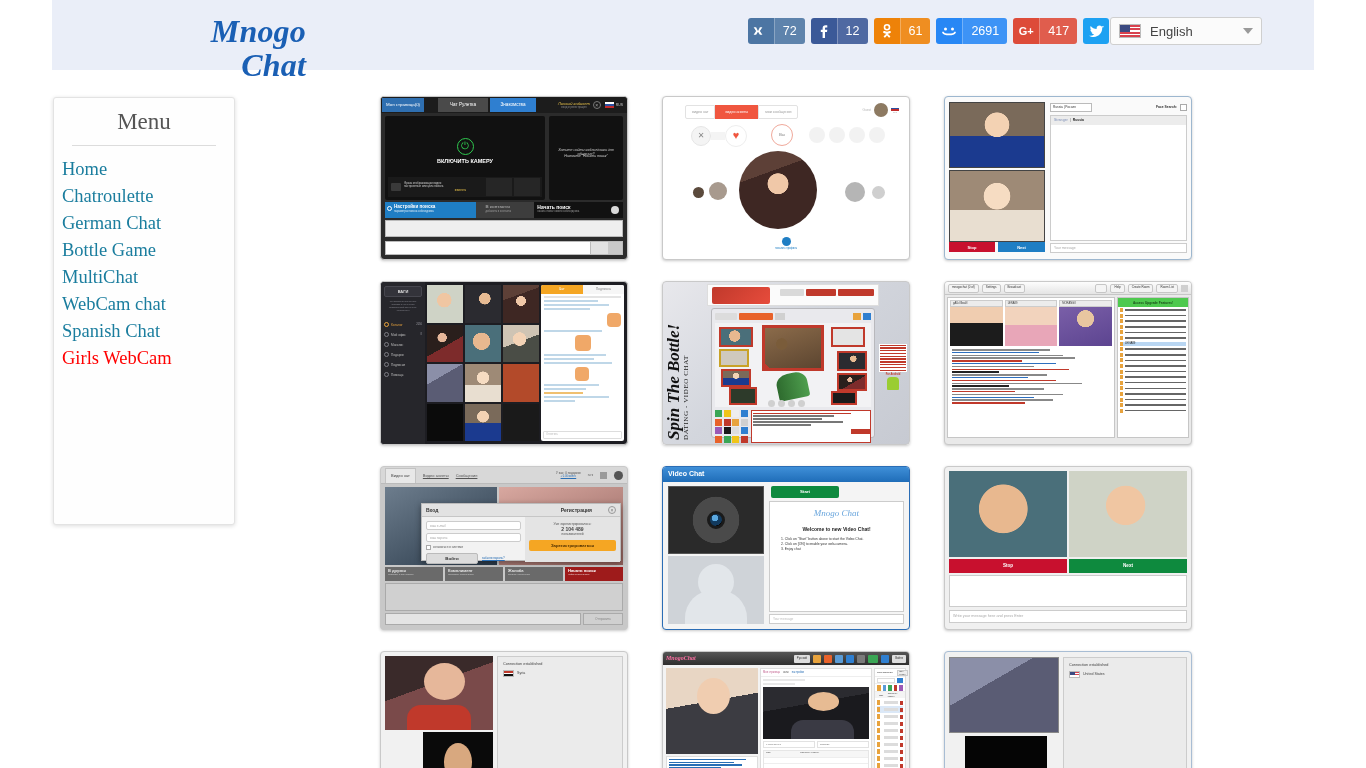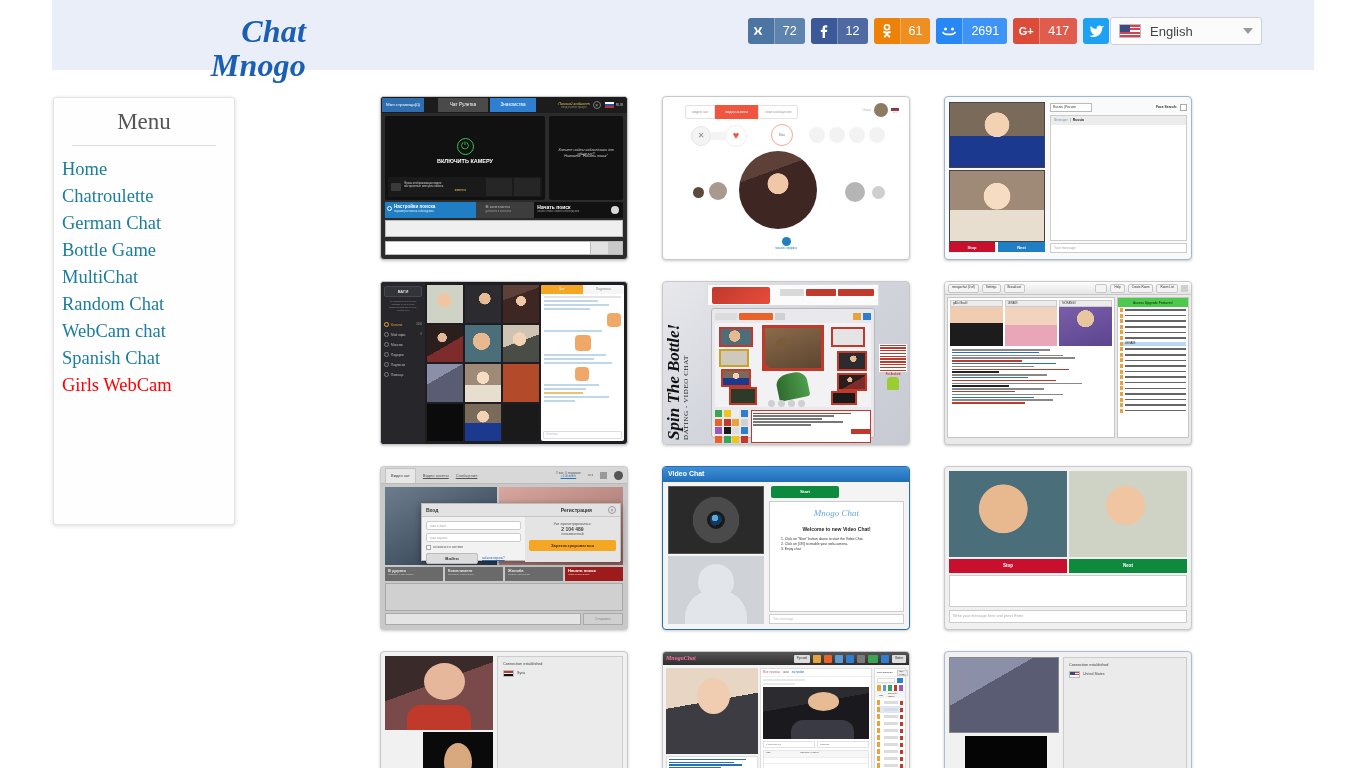--- a/index.html
+++ b/index.html
@@ -216,22 +216,22 @@
   .btn-blue  { background:#1f7ec4; color:#fff; }
   .btn-orange{ background:#f5a623; color:#fff; }
   .ctr { display:flex; align-items:center; justify-content:center; }
 </style>
 </head>
 <body>
 
 <div id="header">
 
   <div id="site-logo">
+    <span class="line">Mnogo</span>
     <span class="line">Chat</span>
-    <span class="line">Mnogo</span>
   </div>
 
   <div id="social-bar">
 
     <div class="social-btn sb-vk">
       <span class="sb-icon">
         <svg width="15" height="10" viewBox="0 0 24 14">
             <path fill="#fff" d="M1 1h4l3 6 3-6h4l-4 6 4 6h-4l-3-5-3 5H1l4-6z"></path>
           </svg>
       </span>
@@ -304,21 +304,20 @@
 
 <div id="sidebar">
   <div id="menu-title">Menu</div>
   <div id="menu-divider"></div>
   <div id="menu-list">
     <a class="menu-item">Home</a>
     <a class="menu-item">Chatroulette</a>
     <a class="menu-item">German Chat</a>
     <a class="menu-item">Bottle Game</a>
     <a class="menu-item">MultiChat</a>
-    <a class="menu-item">Random Chat</a>
     <a class="menu-item">WebCam chat</a>
     <a class="menu-item">Spanish Chat</a>
     <a class="menu-item highlight">Girls WebCam</a>
   </div>
 </div>
 
 <div id="thumb-grid">
 
   <div class="thumb" style="background:#2b2b2b;">
     <div class="tb" style="left:0;top:0;right:0;height:16px;background:#1c1c1c;display:flex;align-items:center;">

